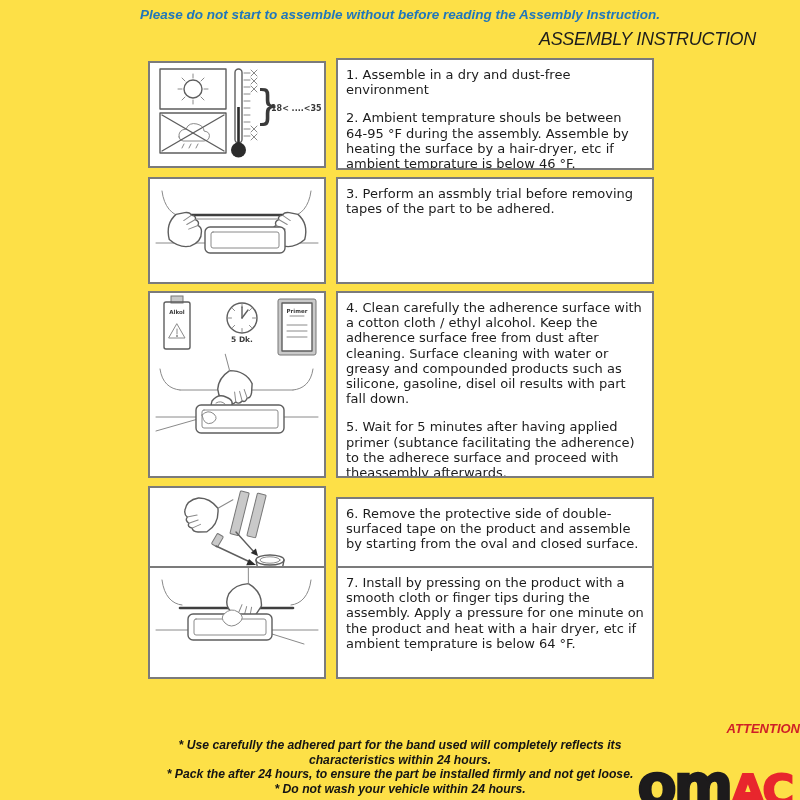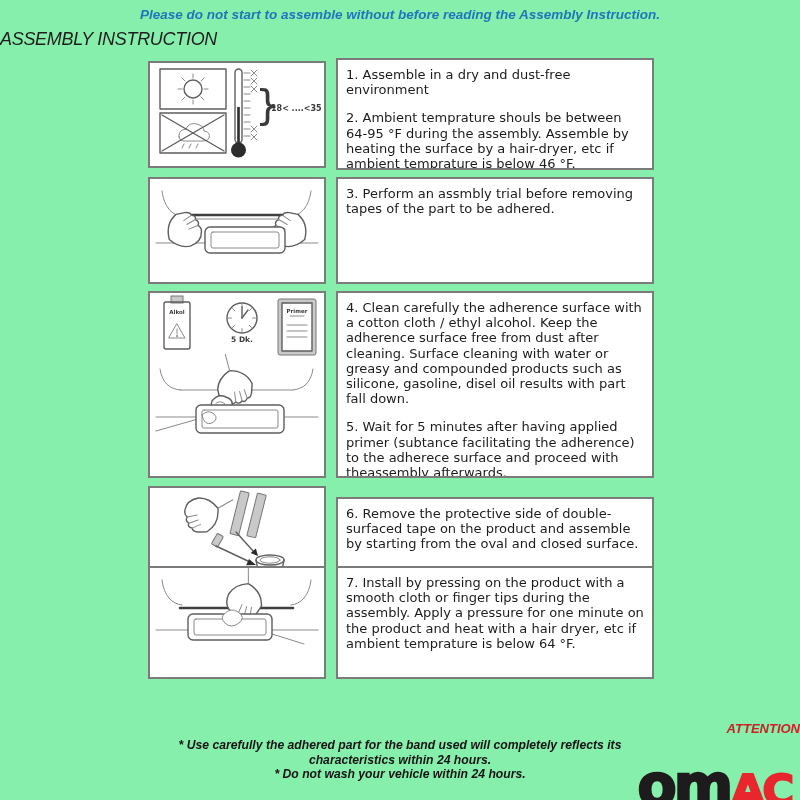--- a/index.html
+++ b/index.html
@@ -1,21 +1,21 @@
 <!DOCTYPE html>
 <html><head>
 <meta charset="utf-8">
 <style>
   html,body{margin:0;padding:0;background:#ffffff;}
-  .page{position:relative;width:800px;height:800px;background:#86efac;overflow:hidden;
+  .page{position:relative;width:800px;height:800px;background:#fde047;overflow:hidden;
         font-family:"DejaVu Sans",sans-serif;}
 
   .notice{position:absolute;top:7px;left:0;width:800px;text-align:center;
           font:italic bold 13.5px "Liberation Sans",sans-serif;color:#1f76bc;letter-spacing:0;}
-  .title{position:absolute;top:29px;left:0;width:756px;text-align:left;
+  .title{position:absolute;top:29px;left:0;width:756px;text-align:right;
          font:italic 18px "Liberation Sans",sans-serif;color:#1d1d1d;letter-spacing:-0.3px;}
 
   .row{position:absolute;left:0;width:800px;}
   .illus{position:absolute;left:148px;width:178px;border:2px solid #7b7b7b;background:#fff;
          box-sizing:border-box;}
   .illus svg{display:block;width:100%;height:100%;}
   .tbox{position:absolute;left:336px;width:318px;border:2px solid #7b7b7b;background:#fff;
         box-sizing:border-box;padding:7px 8px;overflow:hidden;}
   .tbox p{margin:0;font-size:13px;line-height:15.2px;color:#1c1c1c;}
   .tbox p + p{margin-top:13px;}
@@ -253,20 +253,21 @@
       </svg>
     </div>
     <div class="tbox" style="top:0;height:113px;">
       <p>7. Install by pressing on the product with a smooth cloth or finger tips during the assembly. Apply a pressure for one minute on the product and heat with a hair dryer, etc if ambient temprature is below 64 °F.</p>
     </div>
   </div>
 
   <div class="attention">
     <div class="attention-title">ATTENTION</div>
     <div class="attention-item wrap">* Use carefully the adhered part for the band used will completely reflects its characteristics within 24 hours.</div>
+    <div class="attention-item">* Pack the after 24 hours, to ensure the part be installed firmly and not get loose.</div>
     <div class="attention-item">* Do not wash your vehicle within 24 hours.</div>
   </div>
 
   <div class="logo">
     <span class="logo-black">om</span>
     <span class="logo-red">AC</span>
   </div>
 
 </div>
 

